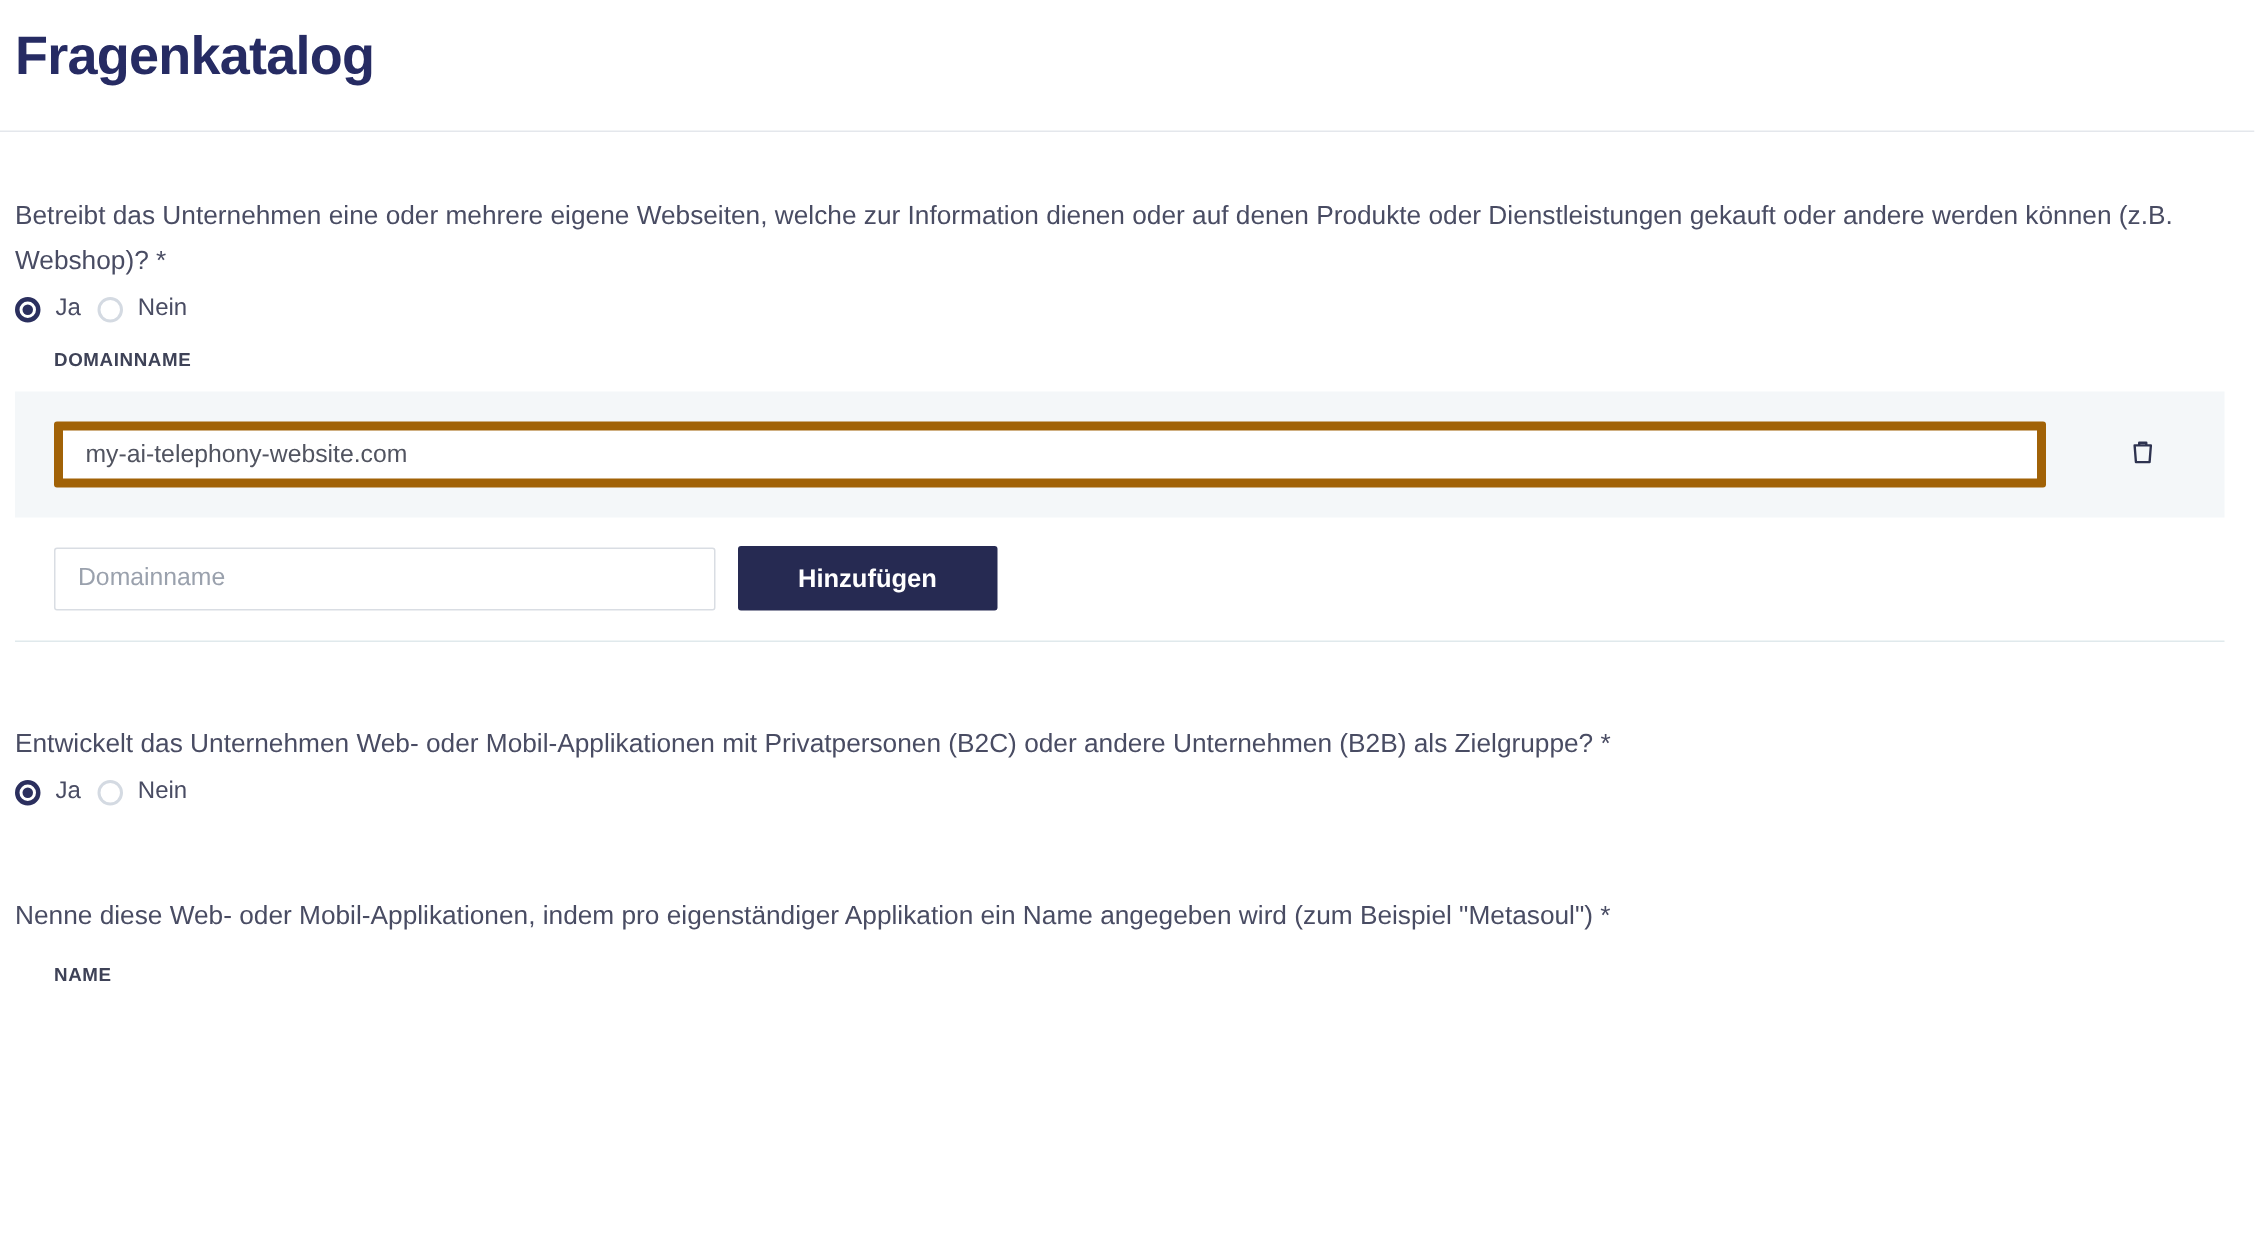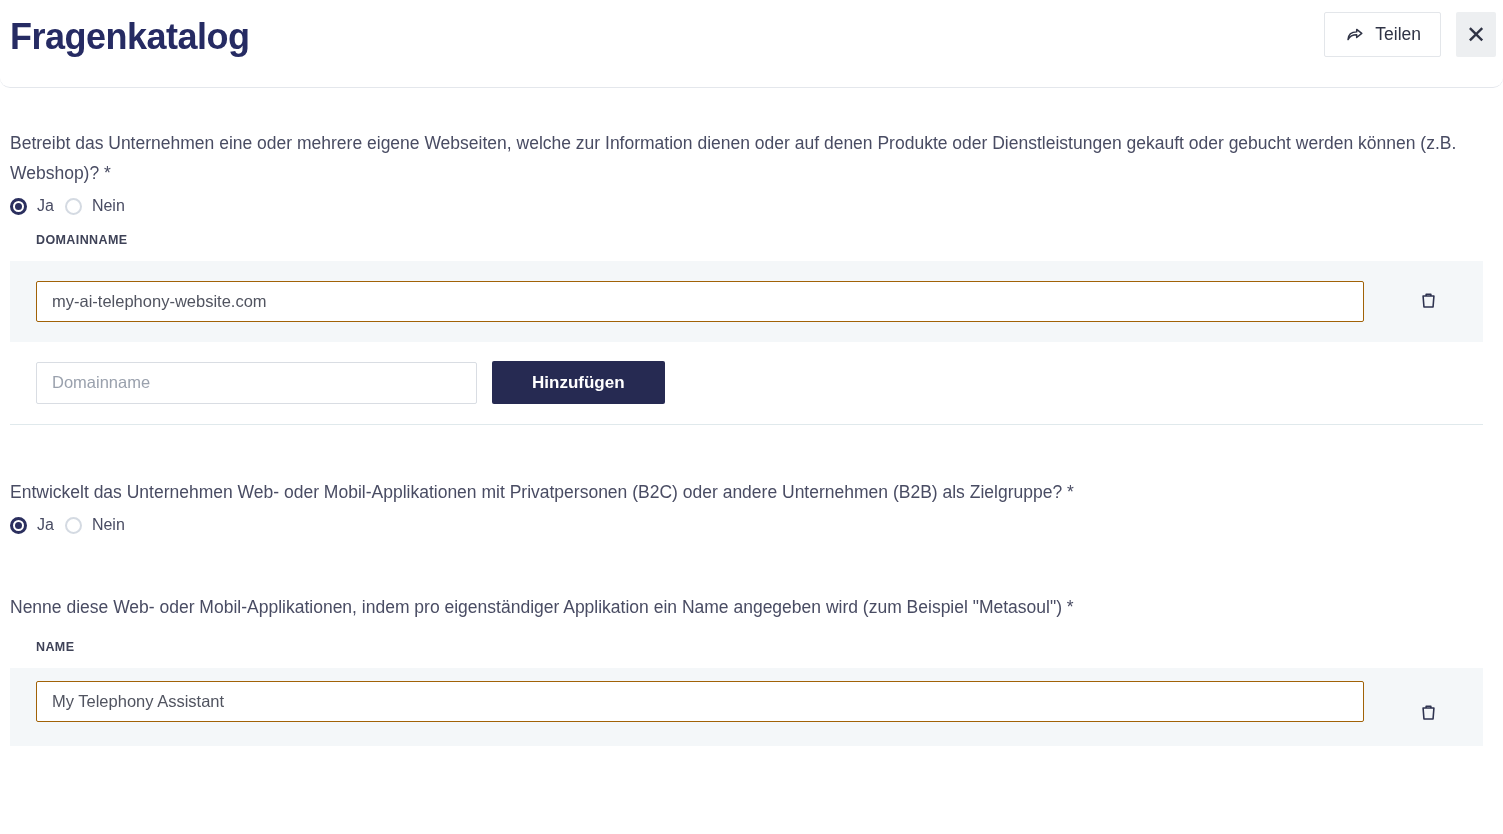--- a/index.html
+++ b/index.html
@@ -12,21 +12,20 @@
   }
 
   
   .header {
     display: flex;
     justify-content: space-between;
     align-items: flex-start;
     padding: 12px 7px 0 10px;
     height: 88px;
     border-bottom: 1px solid #e4e7ec;
-    border-radius: 10px;
   }
   .page-title {
     font-size: 36px;
     font-weight: 700;
     color: #262b63;
     letter-spacing: -0.5px;
     padding-top: 4px;
   }
   .header-actions { display: flex; align-items: center; }
   .share-btn {
@@ -121,21 +120,21 @@
     align-items: center;
     background: #f4f7f9;
     padding: 20px 0 20px 26px;
   }
   .item-row.clipped { height: 78px; padding-bottom: 0; align-items: flex-start; padding-top: 13px; }
   .item-input {
     height: 41px;
     flex: 0 0 auto;
     width: 1328px;
     background: #ffffff;
-    border: 1px solid #a16207;
+    border: 6px solid #a16207;
     border-radius: 2px;
     padding: 16px 15px;
     font-size: 16.5px;
     color: #515460;
     font-family: "Liberation Sans", sans-serif;
     outline: none;
   }
   .trash-btn {
     margin-left: auto;
     margin-right: 35px;
@@ -177,38 +176,25 @@
     border: none;
     border-top: 1px solid #e0e9ec;
     margin: 20px 0 0 0;
   }
 </style>
 </head>
 <body>
 
 <div class="header">
   <div class="page-title">Fragenkatalog</div>
-  <div class="header-actions">
-    <button class="share-btn">
-      <span>
-        <svg width="21" height="21" viewBox="0 0 24 24" fill="none" stroke="#2f3345" stroke-width="1.7" stroke-linejoin="round">
-          <path d="M14.5 6.2 L20.3 10.8 L14.5 15.4 V12.2 C9.2 12.2 6.4 14.3 4.6 17.8 C4.9 12.2 8.4 9 14.5 9 Z"></path>
-        </svg>
-      </span>
-      <span>Teilen</span>
-    </button>
-    <button class="close-btn">
-      <span>✕</span>
-    </button>
-  </div>
 </div>
 
 <div class="content">
 
-  <div class="question q1">Betreibt das Unternehmen eine oder mehrere eigene Webseiten, welche zur Information dienen oder auf denen Produkte oder Dienstleistungen gekauft oder gebucht werden können (z.B. Webshop)? *</div>
+  <div class="question q1">Betreibt das Unternehmen eine oder mehrere eigene Webseiten, welche zur Information dienen oder auf denen Produkte oder Dienstleistungen gekauft oder andere werden können (z.B. Webshop)? *</div>
   <div class="radio-group">
     <div class="radio-option">
       <span class="radio selected"></span>
       <span class="radio-label">Ja</span>
     </div>
     <div class="radio-option">
       <span class="radio unselected"></span>
       <span class="radio-label">Nein</span>
     </div>
   </div>
@@ -244,25 +230,14 @@
     <div class="radio-option">
       <span class="radio unselected"></span>
       <span class="radio-label">Nein</span>
     </div>
   </div>
 
   <div class="question q4">Nenne diese Web- oder Mobil-Applikationen, indem pro eigenständiger Applikation ein Name angegeben wird (zum Beispiel "Metasoul") *</div>
 
   <div class="col-header">NAME</div>
 
-  <div class="item-row clipped">
-    <input class="item-input" type="text" value="My Telephony Assistant" style="">
-    <button class="trash-btn" style="align-self:center; margin-top:0;">
-      <span>
-        <svg width="21" height="21" viewBox="0 0 24 24" fill="none" stroke="currentColor" stroke-width="1.8" stroke-linejoin="round">
-          <path d="M9.3 6.8 V4.8 H14.7 V6.8"></path>
-          <path d="M5.8 6.8 H18.2 L17.2 19.5 H6.8 Z"></path>
-        </svg>
-      </span>
-    </button>
-  </div>
 
 </div>
 
 </body></html>

